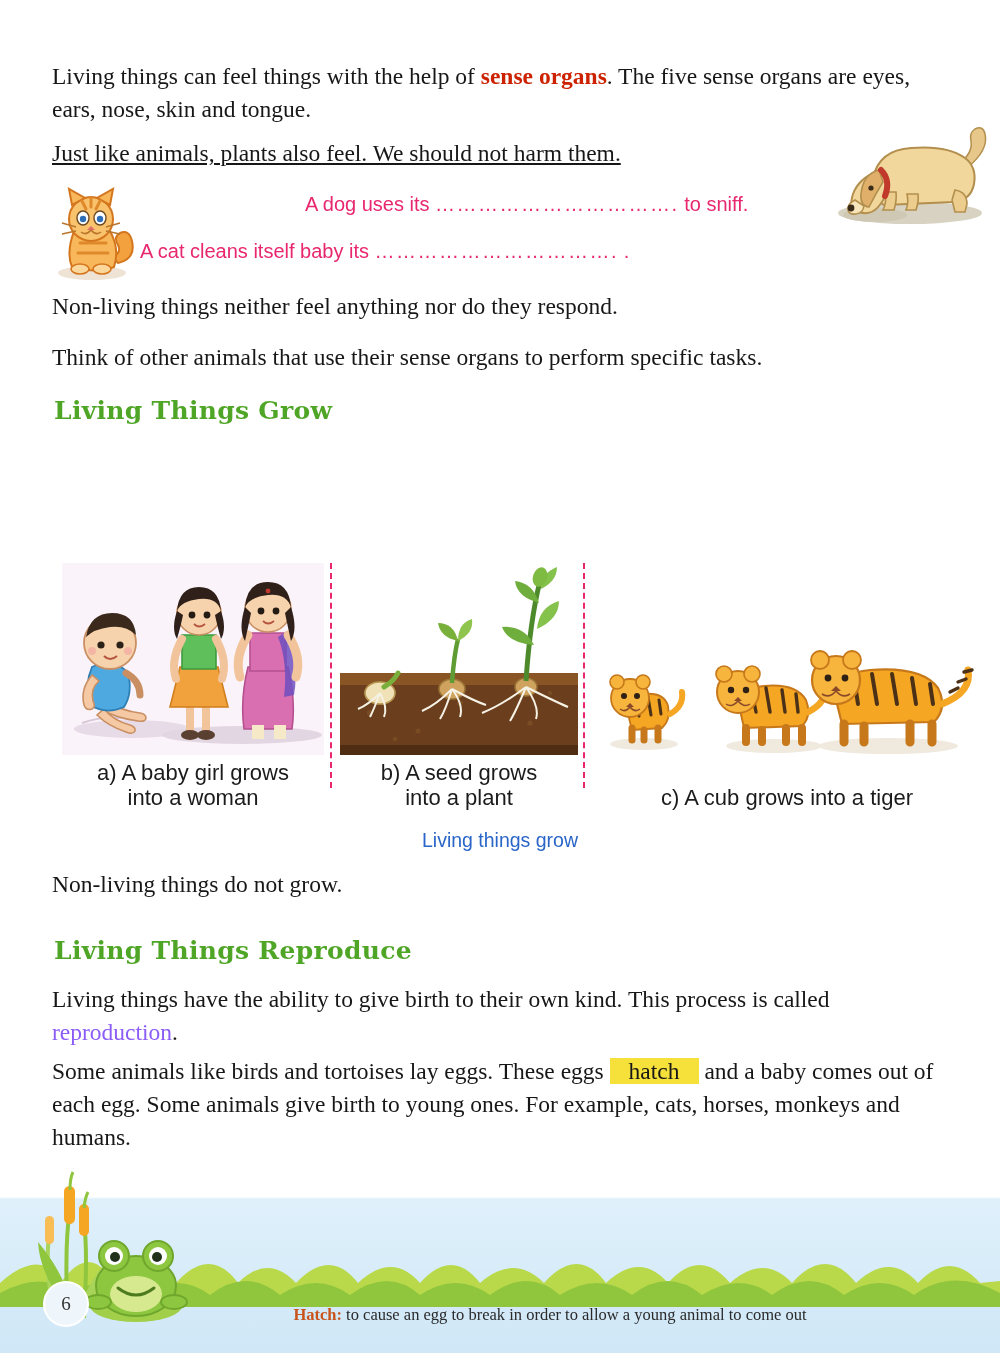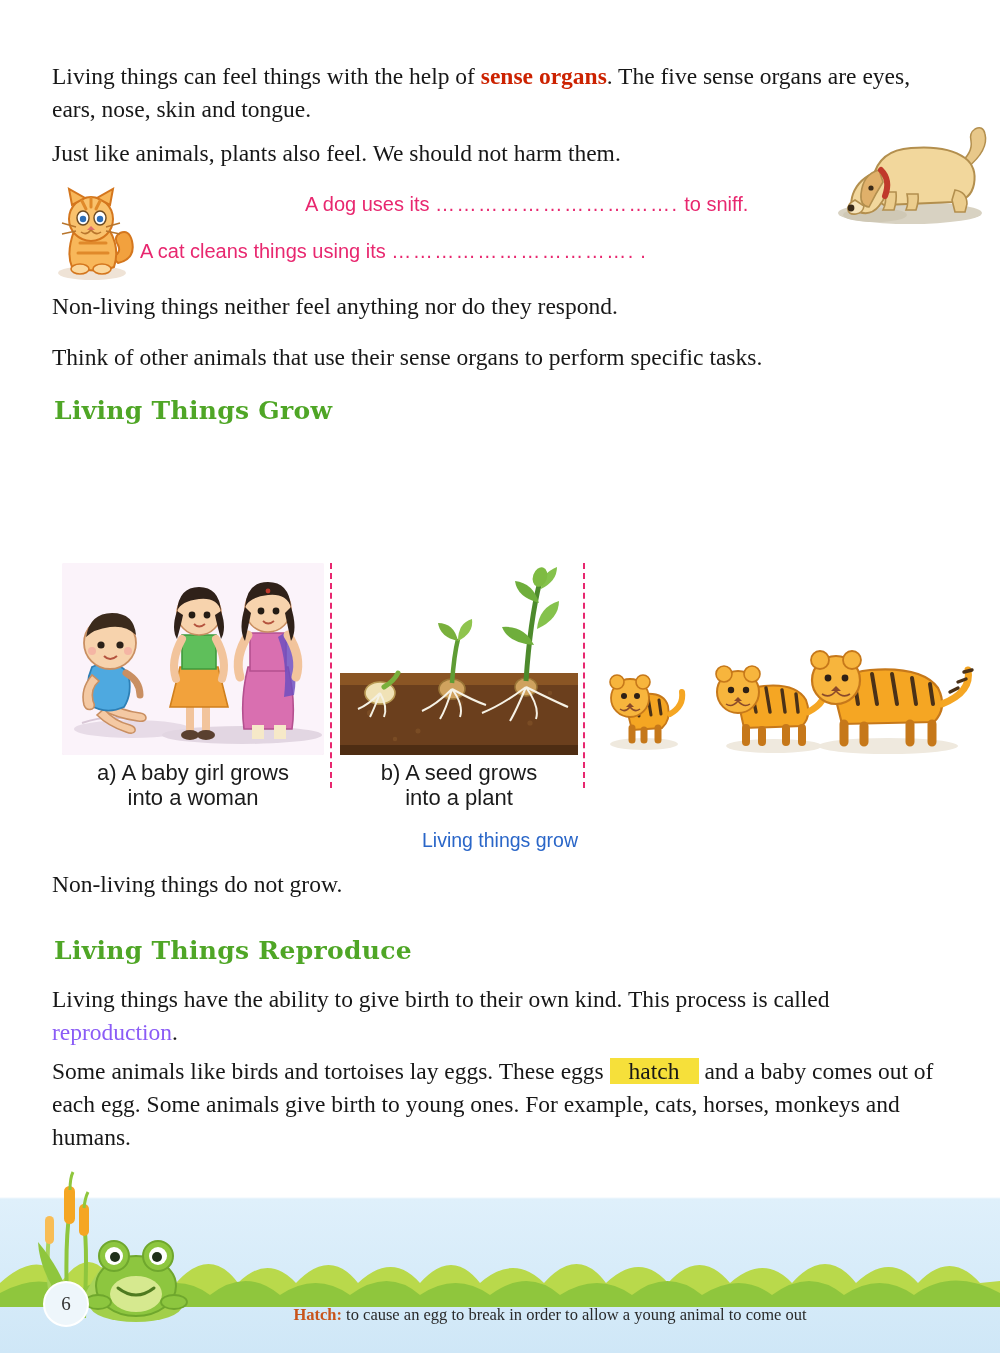--- a/index.html
+++ b/index.html
@@ -97,21 +97,21 @@
 </style>
 </head>
 <body>
 
 <div class="page">
 
   <div class="para" style="left:52px;top:60px;width:900px;">
     <span>Living things can feel things with the help of </span><span class="bold-red">sense organs</span><span>. The five sense organs are eyes, ears, nose, skin and tongue.</span>
   </div>
 
-  <div class="para" style="left:52px;top:137px;width:760px;">Just like animals, plants also feel. We should not harm them.</div>
+  <div class="para" style="left:52px;top:137px;width:760px;text-decoration:underline;">Just like animals, plants also feel. We should not harm them.</div>
 
   <div class="figbox" style="left:815px;top:120px;width:180px;height:105px;">
     <svg viewBox="0 0 180 105" width="180" height="105">
       <ellipse cx="95" cy="93" rx="72" ry="11" fill="#d8d2c2"></ellipse>
       <ellipse cx="60" cy="95" rx="32" ry="7" fill="#cfc8b5"></ellipse>
 
       <path d="M152 48 q22 -18 18 -34 q-2 -9 -10 -5 q-6 4 -4 12 q2 12 -12 23z" fill="#e8c88a" stroke="#b38f4e" stroke-width="1.5"></path>
 
       <path d="M58 58 q6 -28 38 -30 q36 -3 54 10 q12 9 9 26 q-3 16 -20 18 l-70 3 q-14 -8 -11 -27z" fill="#f2d79c" stroke="#b38f4e" stroke-width="2"></path>
 
@@ -161,21 +161,21 @@
       <ellipse cx="36" cy="84" rx="9" ry="5" fill="#fbd79c" stroke="#d4761d" stroke-width="1.6"></ellipse>
       <ellipse cx="58" cy="84" rx="9" ry="5" fill="#fbd79c" stroke="#d4761d" stroke-width="1.6"></ellipse>
     </svg>
   </div>
 
   <div class="activity-line" style="left:305px;top:193px;">
     <span>A dog uses its </span><span class="dots">…………………………….</span><span> to sniff.</span>
   </div>
 
   <div class="activity-line" style="left:140px;top:240px;">
-    <span>A cat cleans things using its </span><span class="dots">…………………………….</span><span> .</span>
+    <span>A cat cleans itself baby its </span><span class="dots">…………………………….</span><span> .</span>
   </div>
 
   <div class="para" style="left:52px;top:290px;width:800px;">Non-living things neither feel anything nor do they respond.</div>
   <div class="para" style="left:52px;top:341px;width:900px;">Think of other animals that use their sense organs to perform specific tasks.</div>
 
   <h2 class="heading" style="left:54px;top:396px;">Living Things Grow</h2>
 
 
   <div class="figbox kids" style="left:62px;top:563px;width:262px;height:192px;">
     <svg viewBox="0 0 262 192" width="262" height="192">
@@ -340,20 +340,21 @@
   </div>
 
   <div class="caption" style="left:62px;top:760px;width:262px;">
     <span>a) A baby girl grows</span><br>
     <span>into a woman</span>
   </div>
   <div class="caption" style="left:340px;top:760px;width:238px;">
     <span>b) A seed grows</span><br>
     <span>into a plant</span>
   </div>
+  <div class="caption" style="left:592px;top:785px;width:390px;">c) A cub grows into a tiger</div>
 
   <div class="fig-title" style="left:0;top:829px;">Living things grow</div>
 
   <div class="para" style="left:52px;top:868px;width:700px;">Non-living things do not grow.</div>
 
   <h2 class="heading" style="left:54px;top:936px;">Living Things Reproduce</h2>
 
   <div class="para" style="left:52px;top:983px;width:900px;">
     <span>Living things have the ability to give birth to their own kind. This process is called </span><span class="bold-dark">reproduction</span><span>.</span>
   </div>

